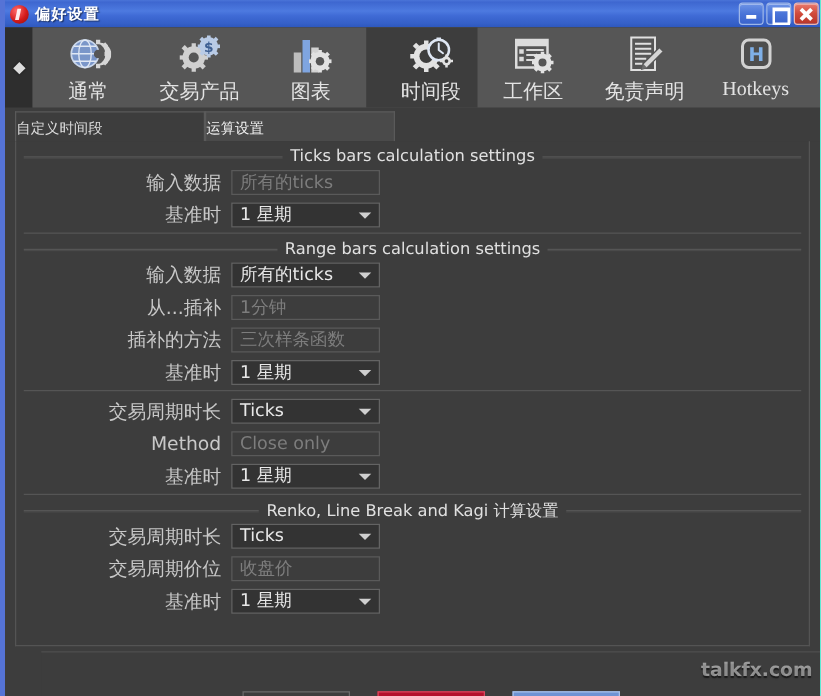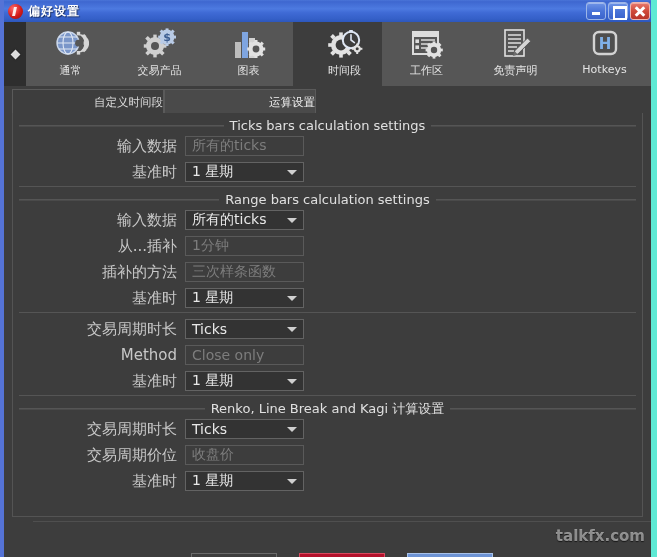--- a/index.html
+++ b/index.html
@@ -10,21 +10,21 @@
     font-family: "DejaVu Sans", "Liberation Sans", sans-serif;
   }
   body { background: #3a3a3a; }
 
   
   #window {
     position: relative;
     width: 657px; height: 557px;
     background: #3d3d3d;
     border-left: 4px solid #5573d6;
-    border-right: 6px solid #5eead4;
+    border-right: 1px solid #5eead4;
   }
 
   
   #titlebar {
     position: relative;
     height: 22px;
     background: linear-gradient(to bottom,
       #4a74d8 0%, #3e67d0 8%, #4d7ae0 40%,
       #3f6ad5 58%, #3560c8 85%, #2d57bd 100%);
     display: flex; align-items: center;
@@ -115,40 +115,41 @@
   .tbitem {
     width: 89px;
     display: flex; flex-direction: column;
     align-items: center; justify-content: flex-start;
     padding-top: 4px;
     cursor: default;
   }
   .tbitem.active { background: #3d3d3d; padding-left: 14px; }
   .tbicon { height: 36px; display:flex; align-items:center; justify-content:center; }
   .tblabel {
-    font-size: 11px;
+    font-size: 16px;
     color: #e3e3e3;
     margin-top: 1px;
     white-space: nowrap;
+    font-family: Liberation Serif, serif;
   }
 
   
   #tabstrip {
     height: 27px;
     background: #3d3d3d;
     display: flex;
     align-items: flex-end;
     padding-left: 8px;
   }
   .tab {
     height: 24px;
     line-height: 24px;
     font-size: 11.5px;
     color: #dcdcdc;
-    text-align: right;
+    text-align: left;
     border: 1px solid #5a5a5a;
     border-bottom: none;
     background: #3d3d3d;
   }
   .tab.t1 { width: 152px; }
   .tab.t2 { width: 152px; background: #4a4a4a; color: #f0f0f0; }
 
   
   #panel {
     position: relative;

